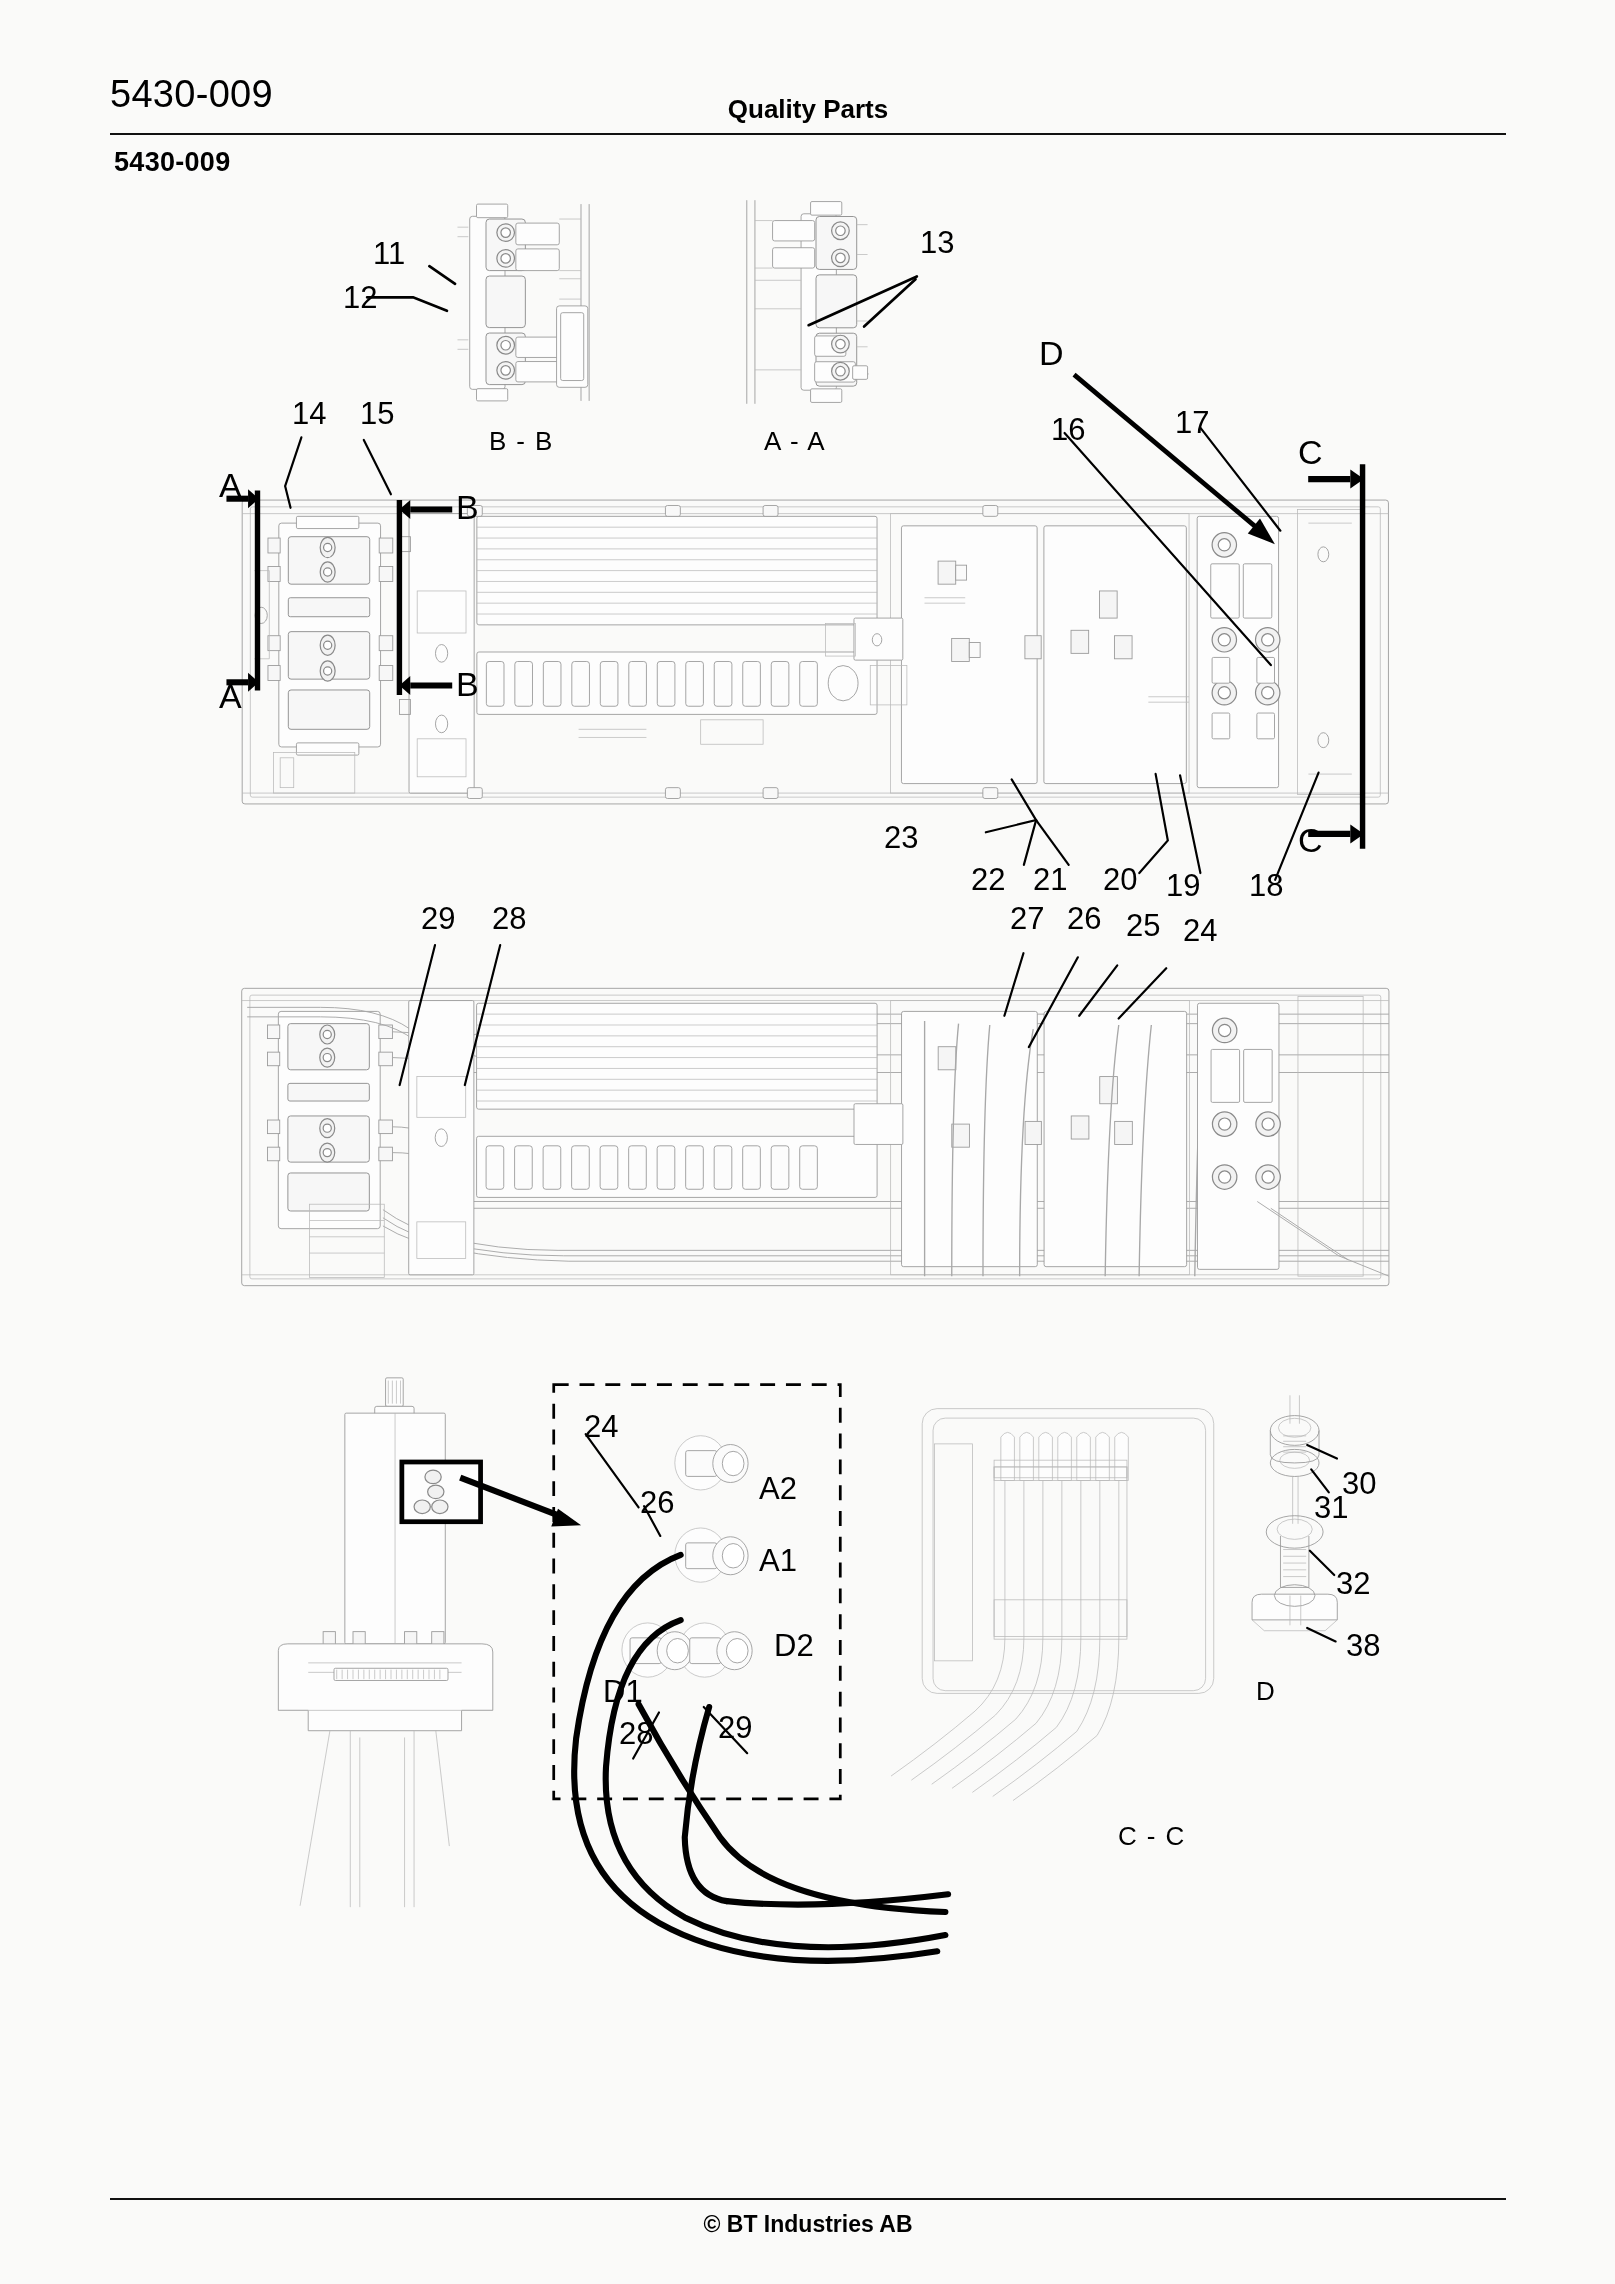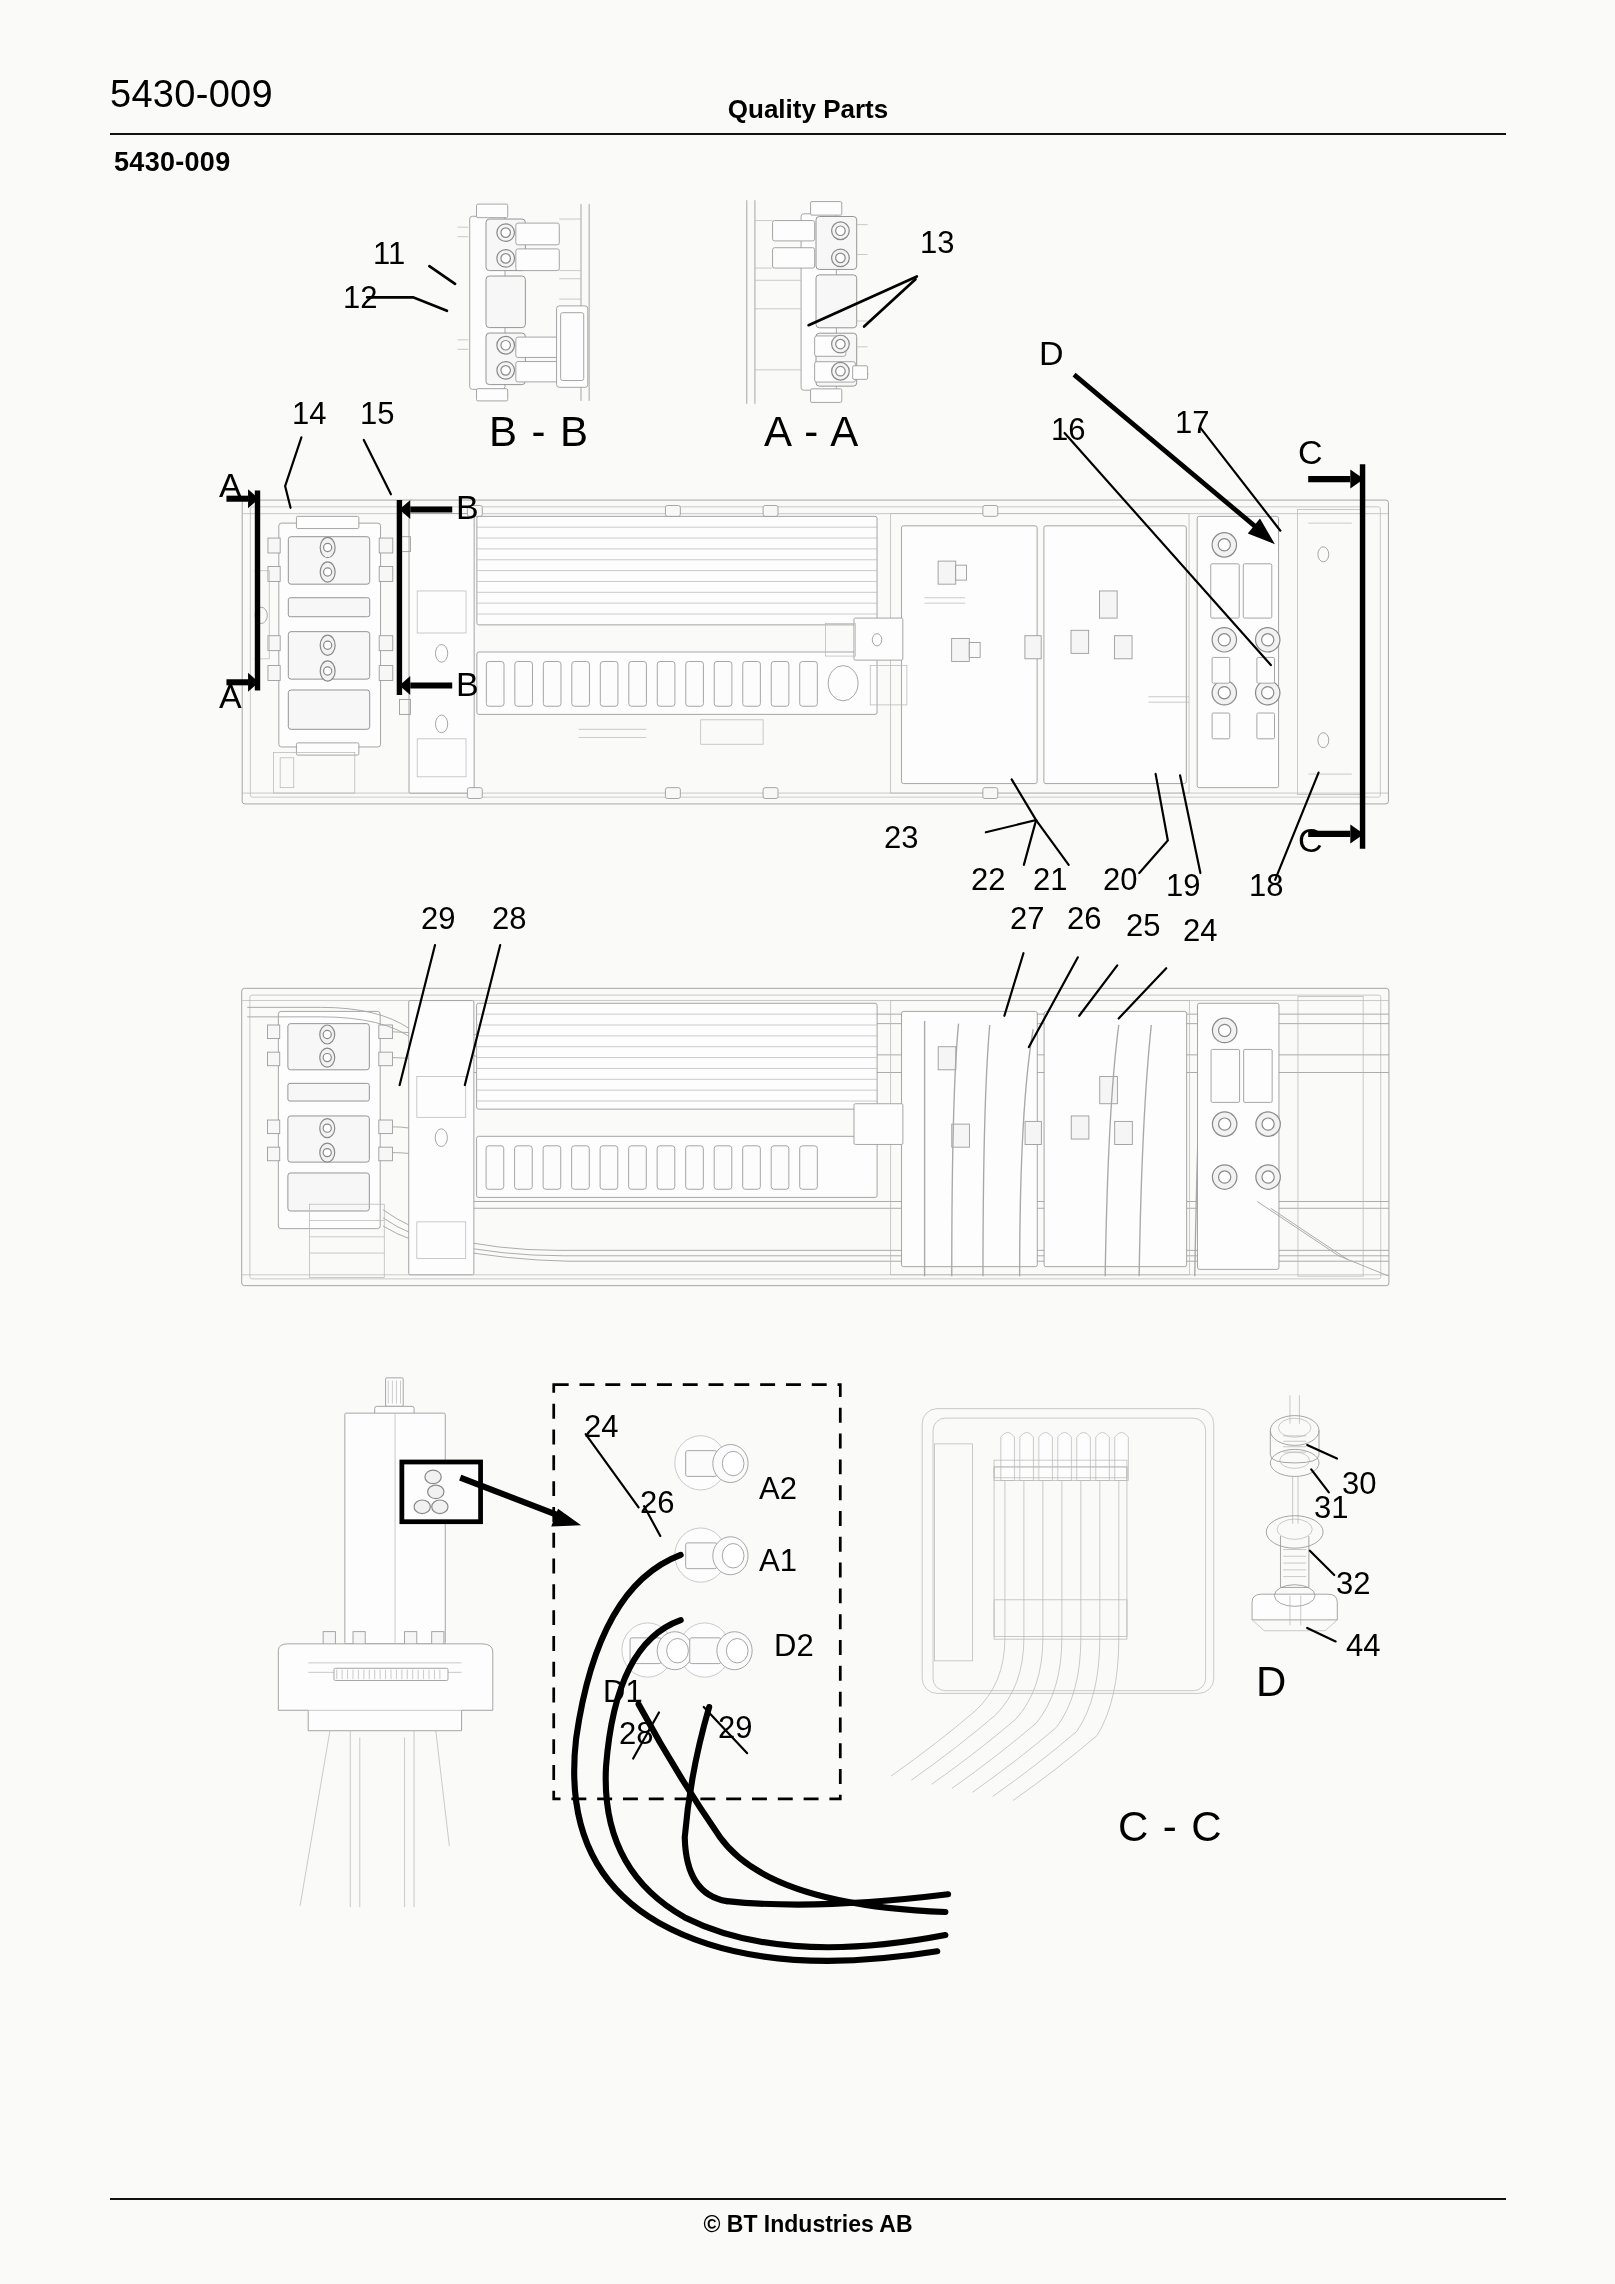--- a/index.html
+++ b/index.html
@@ -19,21 +19,21 @@
 
   
   #footer-rule{position:absolute;left:110px;right:110px;top:2198px;height:0;border-top:2.7px solid #111;}
   #footer-text{position:absolute;left:0;right:0;top:2211px;text-align:center;font-size:23px;font-weight:bold;}
 
   
   .dwg{position:absolute;}
   svg{display:block;overflow:visible;}
   .callout{position:absolute;font-size:31px;line-height:1;white-space:nowrap;}
   .secmark{position:absolute;font-size:34px;line-height:1;white-space:nowrap;}
-  .viewlbl{position:absolute;font-size:42px;line-height:1;white-space:nowrap;letter-spacing:1.4px;}
+  .viewlbl{position:absolute;font-size:26px;line-height:1;white-space:nowrap;letter-spacing:1.4px;margin-top:17px;}
 
   
   .ln{stroke:#9a9a9a;stroke-width:1.3;fill:none;}
   .ln2{stroke:#8a8a8a;stroke-width:1.8;fill:none;}
   .lnlite{stroke:#b9b9b9;stroke-width:1.1;fill:none;}
   .lnfill{fill:#fdfdfd;stroke:#9a9a9a;stroke-width:1.3;}
   .lnfill2{fill:#f7f7f7;stroke:#8f8f8f;stroke-width:1.4;}
   .lead{stroke:#000;stroke-width:4;fill:none;stroke-linecap:round;}
   .leadthin{stroke:#000;stroke-width:3.2;fill:none;stroke-linecap:round;}
   .arrowthick{stroke:#000;stroke-width:9;fill:none;stroke-linecap:butt;}
@@ -619,21 +619,21 @@
 
       <path class="lnfill" d="M6 310 Q6 298 20 298 L118 298 Q132 298 132 310 L132 336 L6 336 Z"></path>
       <path class="lnlite" d="M6 336 L24 352 L114 352 L132 336"></path>
       <ellipse class="ln" cx="69" cy="300" rx="30" ry="16" fill="#fbfbfb"></ellipse>
       <path class="lnlite" d="M62 300 L62 344 M78 300 L78 344"></path>
     </svg>
   </div>
   <div class="callout" style="left:1342px;top:1434px;margin-top:34px;">30</div>
   <div class="callout" style="left:1314px;top:1492px;">31</div>
   <div class="callout" style="left:1336px;top:1568px;">32</div>
-  <div class="callout" style="left:1346px;top:1630px;">44</div>
+  <div class="callout" style="left:1346px;top:1630px;">38</div>
   <svg class="dwg" style="left:1276px;top:1412px;" width="149" height="272" viewBox="0 0 220 400">
     <path class="leadthin" d="M46 48 L90 68"></path>
     <path class="leadthin" d="M52 84 L78 118"></path>
     <path class="leadthin" d="M50 204 L86 240"></path>
     <path class="leadthin" d="M46 318 L88 338"></path>
   </svg>
   <div class="viewlbl" style="left:1256px;top:1661px;">D</div>
 
   <div id="footer-rule"></div>
   <div id="footer-text">© BT Industries AB</div>

